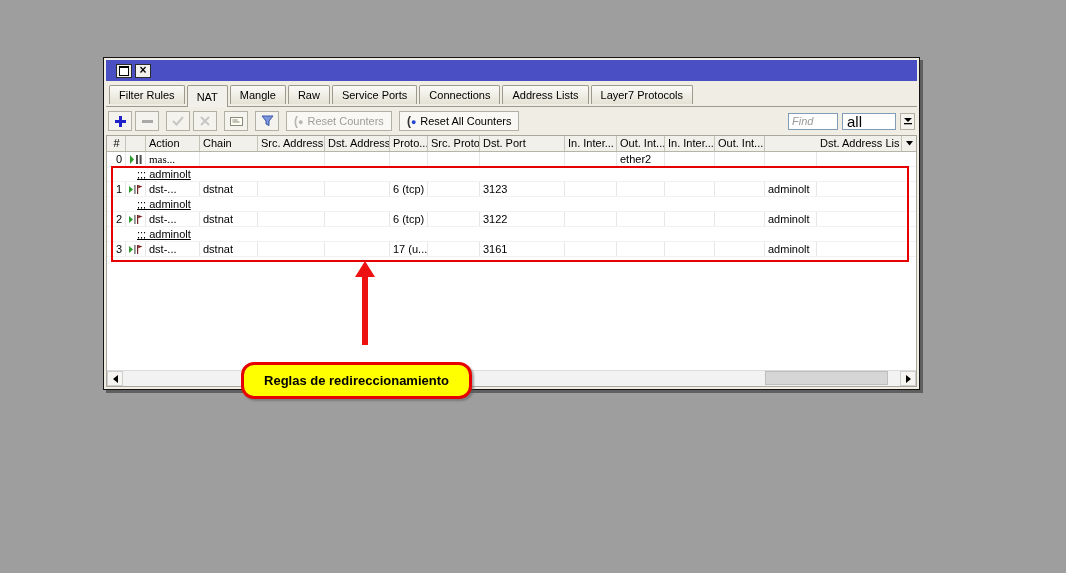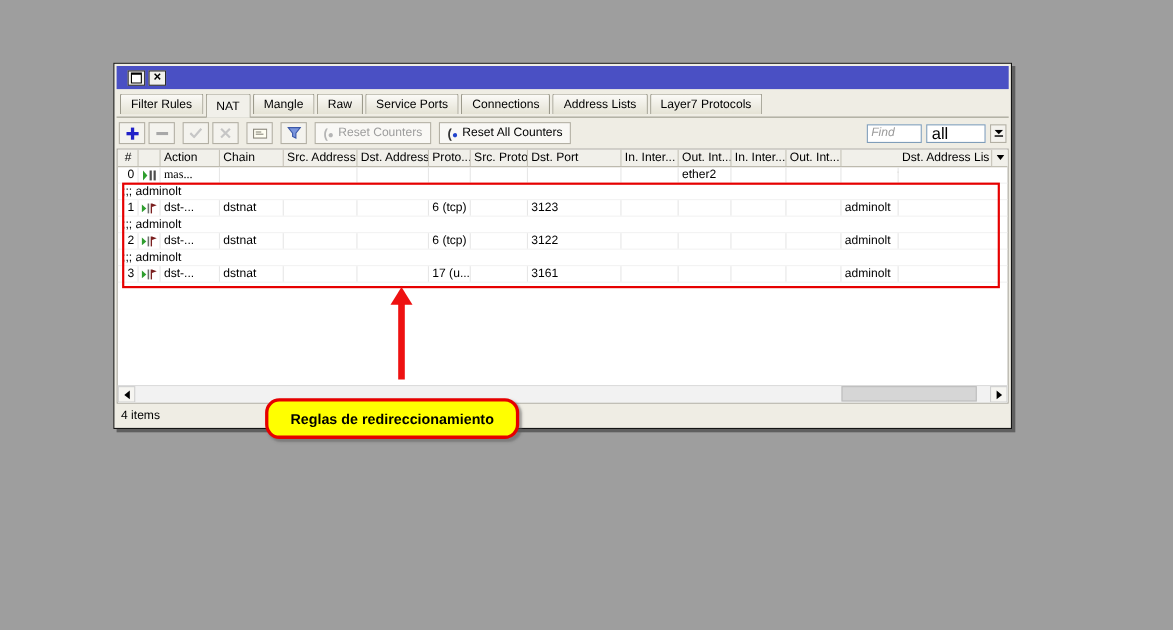--- a/index.html
+++ b/index.html
@@ -36,21 +36,21 @@
   .hrow{display:flex;height:16px;background:#f1f0ea;border-bottom:1px solid #b7b4a8;font-size:11px;box-sizing:border-box;}
   .hcell{border-right:1px solid #c6c3b8;padding:1px 2px 0 3px;box-sizing:border-box;white-space:nowrap;overflow:hidden;flex:0 0 auto;cursor:default;}
   .hcell.first{text-align:center;}
   .hcell.flex{flex:1 1 auto;border-right:none;}
   .colmenu{width:14px;display:flex;align-items:center;justify-content:center;background:#f1f0ea;border-left:1px solid #c6c3b8;cursor:default;}
   .trow{display:flex;height:15px;font-size:11px;line-height:14px;border-bottom:1px solid #f2f2f2;box-sizing:border-box;cursor:default;}
   .trow .cell{border-right:1px solid #e7e7e7;padding:0 2px 0 3px;box-sizing:border-box;white-space:nowrap;overflow:hidden;flex:0 0 auto;}
   .trow .cell.flex{flex:1 1 auto;border-right:none;}
   .cell.num{text-align:right;padding-right:3px;}
   .cell.icon-cell{display:flex;align-items:center;justify-content:center;padding:0;}
-  .trow.comment .ctext{padding-left:4px;white-space:nowrap;}
+  .trow.comment .ctext{padding-left:30px;white-space:nowrap;text-decoration:underline;}
   
   .hscroll{position:absolute;left:0;right:0;bottom:0;height:16px;background:#f2f2f2;border-top:1px solid #dcdcdc;display:flex;box-sizing:border-box;}
   .sbtn{width:16px;height:15px;background:#f6f5f1;border:1px solid #cfcfcf;display:flex;align-items:center;justify-content:center;box-sizing:border-box;flex:0 0 auto;cursor:default;}
   .tri-left{width:0;height:0;border-top:4px solid transparent;border-bottom:4px solid transparent;border-right:5px solid #000;}
   .tri-right{width:0;height:0;border-top:4px solid transparent;border-bottom:4px solid transparent;border-left:5px solid #000;}
   .track{position:relative;flex:1;}
   .thumb{position:absolute;left:642px;top:0px;width:123px;height:14px;background:#d6d6d6;border:1px solid #bdbdbd;box-sizing:border-box;cursor:default;}
   
   .statusbar{height:18px;font-size:11px;display:flex;align-items:center;padding:2px 4px 0 4px;flex:0 0 auto;}
   
@@ -275,23 +275,20 @@
           </span>
         <span class="track">
             <span class="thumb"></span>
           </span>
         <span class="sbtn">
             <span class="tri-right"></span>
           </span>
       </div>
     </div>
 
-    <div class="statusbar">
-      <span>4 items</span>
-    </div>
 
   </div>
 
   <div class="red-rect"></div>
   <div class="arrow-shaft"></div>
   <div class="arrow-head"></div>
   <div class="callout">
     <span>Reglas de redireccionamiento</span>
   </div>
 

